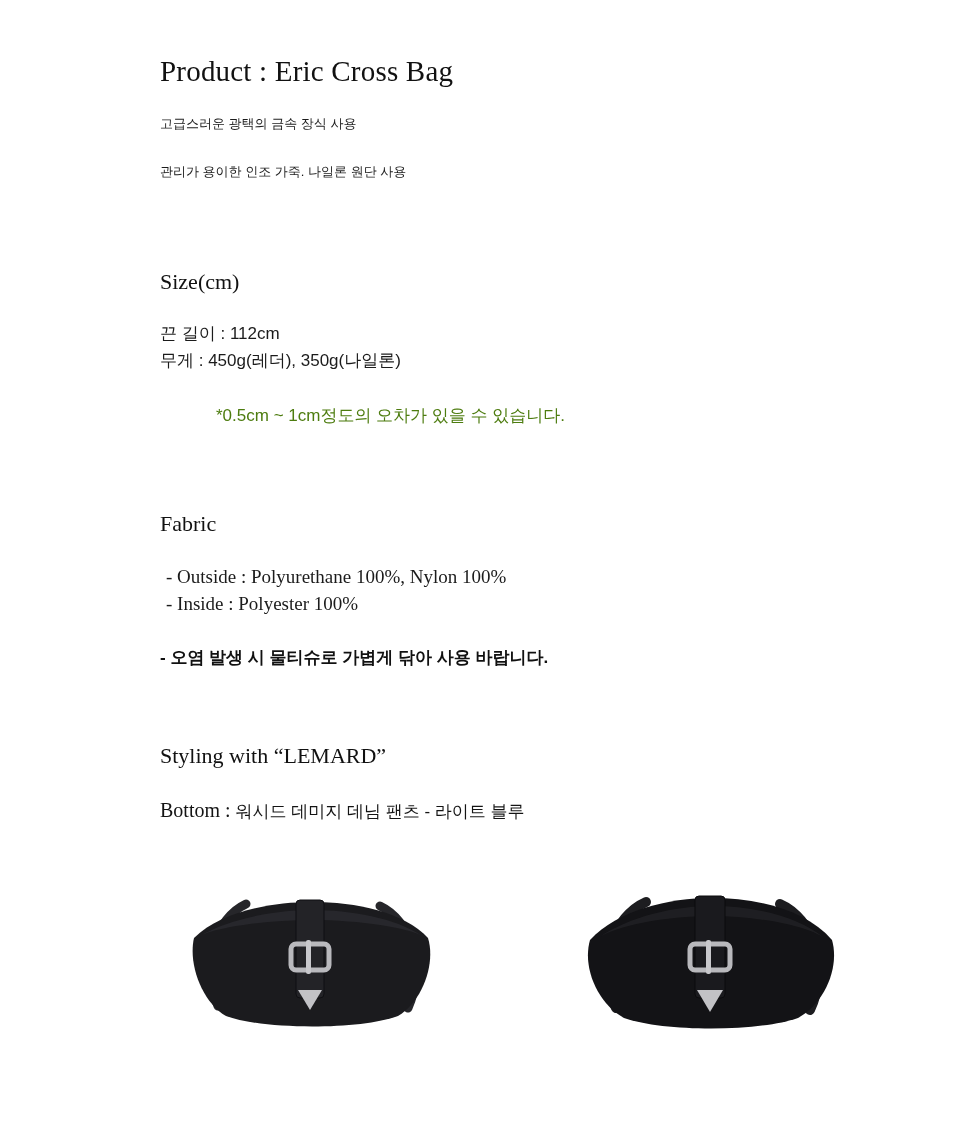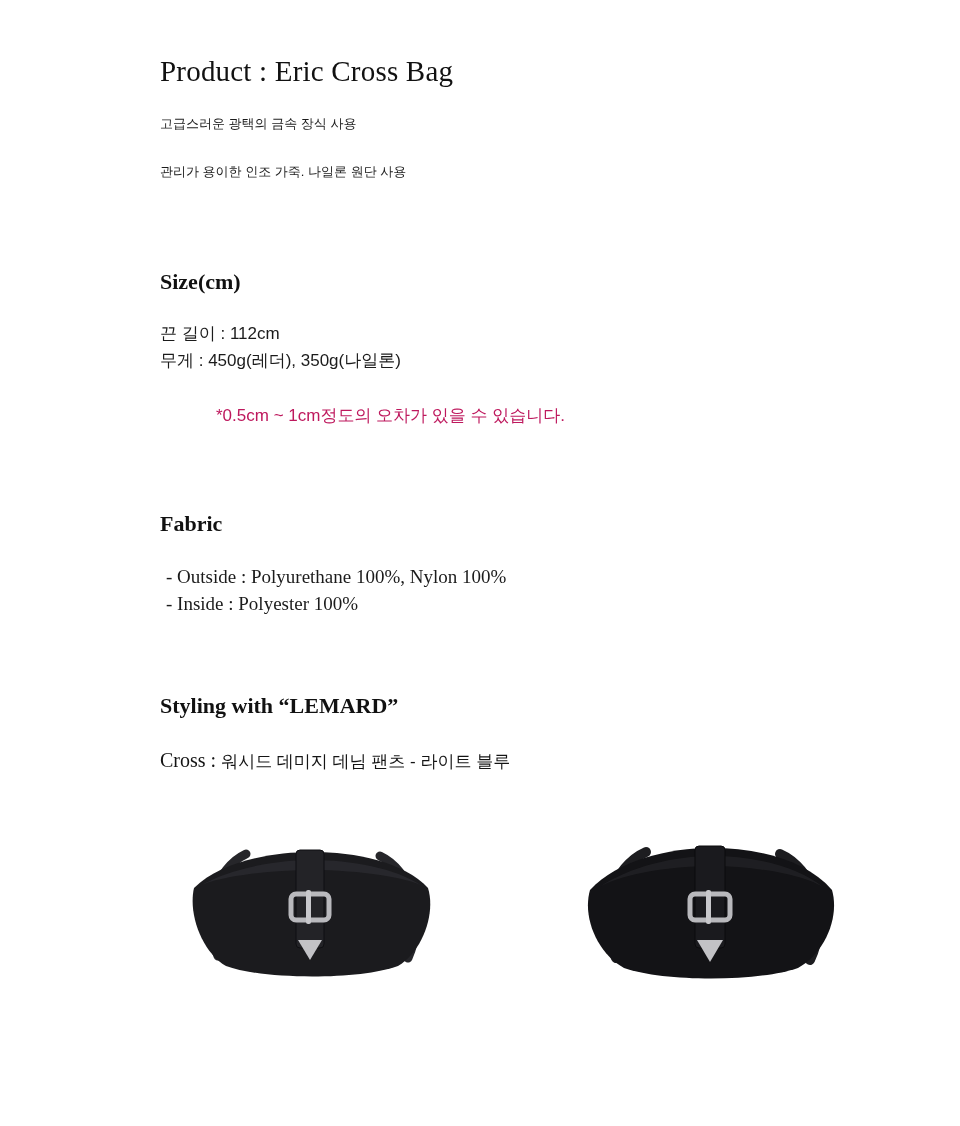--- a/index.html
+++ b/index.html
@@ -39,42 +39,42 @@
     font-size: 13px;
     color: #1b1b1b;
     margin: 0 0 30px 0;
     line-height: 1.4;
   }
   .kline:last-child { margin-bottom: 0; }
   .section-head {
     font-family: "Liberation Serif", serif;
     font-size: 22px;
     color: #111;
-    font-weight: 700;
+    font-weight: 400;
     margin: 0 0 26px 0;
   }
   .spec-block {
     font-family: "Liberation Sans", sans-serif;
     font-size: 17px;
     color: #1b1b1b;
     line-height: 1.55;
   }
   .spec-block div { margin: 0; }
   .note {
     font-family: "Liberation Sans", sans-serif;
     font-size: 17px;
-    color: #be185d;
+    color: #4d7c0f;
     margin: 30px 0 0 56px;
   }
   .fabric-list {
     font-family: "Liberation Serif", serif;
     font-size: 19px;
     color: #1b1b1b;
     line-height: 1.45;
-    margin: 0 0 1px 6px;
+    margin: 0 0 12px 6px;
   }
   .fabric-list div { margin: 0; }
   .care {
     font-family: "Liberation Sans", sans-serif;
     font-size: 17px;
     font-weight: bold;
     color: #111;
     margin: 28px 0 0 0;
   }
   .styling-line {
@@ -138,28 +138,29 @@
     <div class="gap-lg"></div>
     <div class="gap-sm"></div>
 
     <h2 class="section-head">Fabric</h2>
 
     <div class="fabric-list">
       <div>- Outside : Polyurethane 100%, Nylon 100%</div>
       <div>- Inside : Polyester 100%</div>
     </div>
 
+    <div class="care">- 오염 발생 시 물티슈로 가볍게 닦아 사용 바랍니다.</div>
 
     <div class="gap-lg"></div>
     <div class="gap-xs"></div>
 
     <h2 class="section-head">Styling with “LEMARD”</h2>
 
     <div class="styling-line">
-      <span>Cross : </span><span class="kr">워시드 데미지 데님 팬츠 - 라이트 블루</span>
+      <span>Bottom : </span><span class="kr">워시드 데미지 데님 팬츠 - 라이트 블루</span>
     </div>
 
   </div>
 
   <div class="products">
 
     <div class="product">
       <div class="bag-wrap">
         <svg width="300" height="160" viewBox="0 0 300 160">
 

